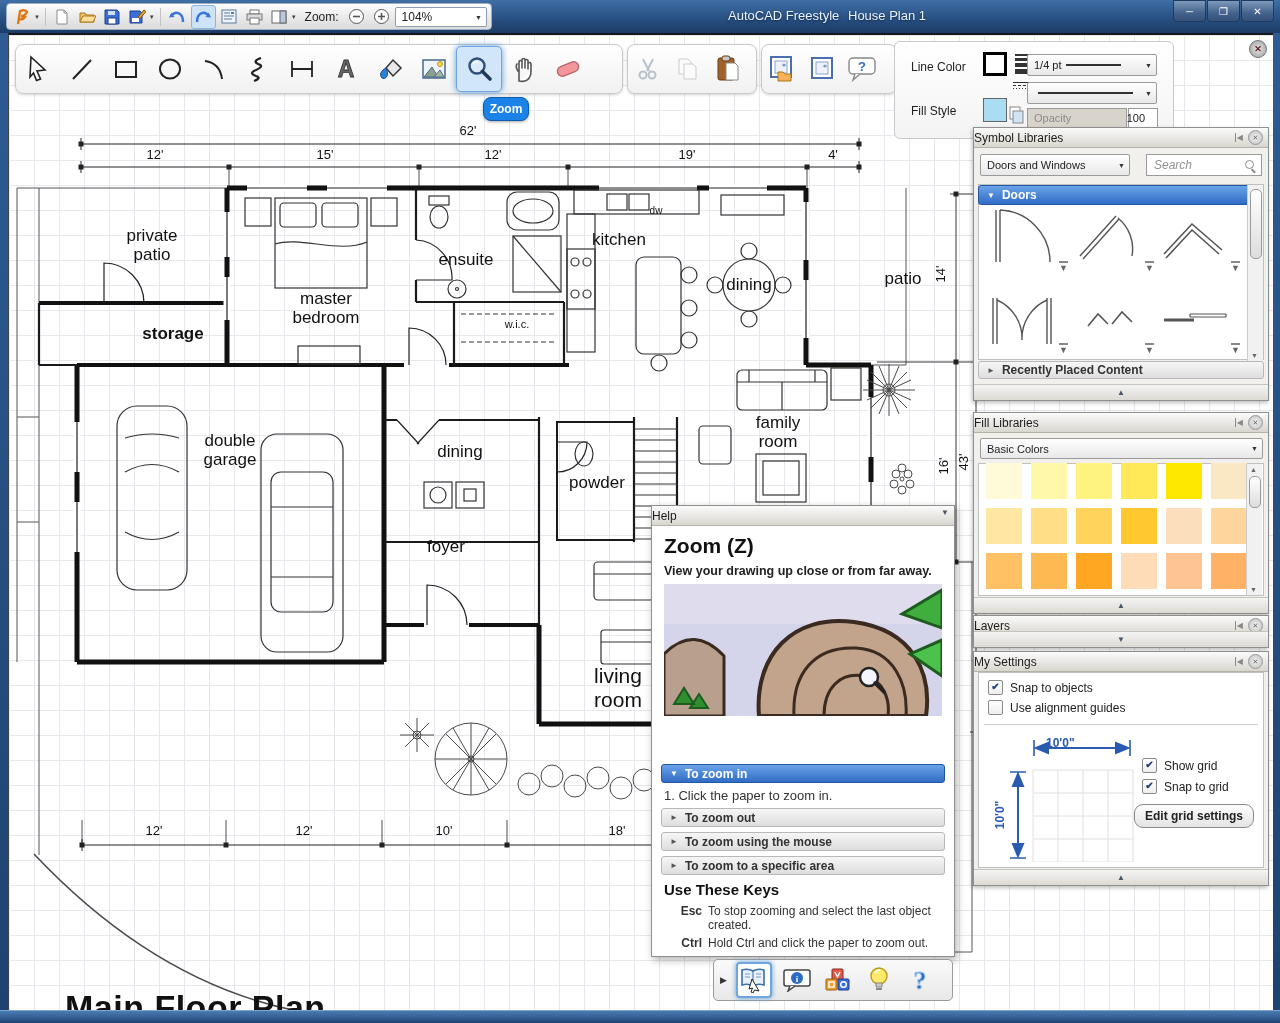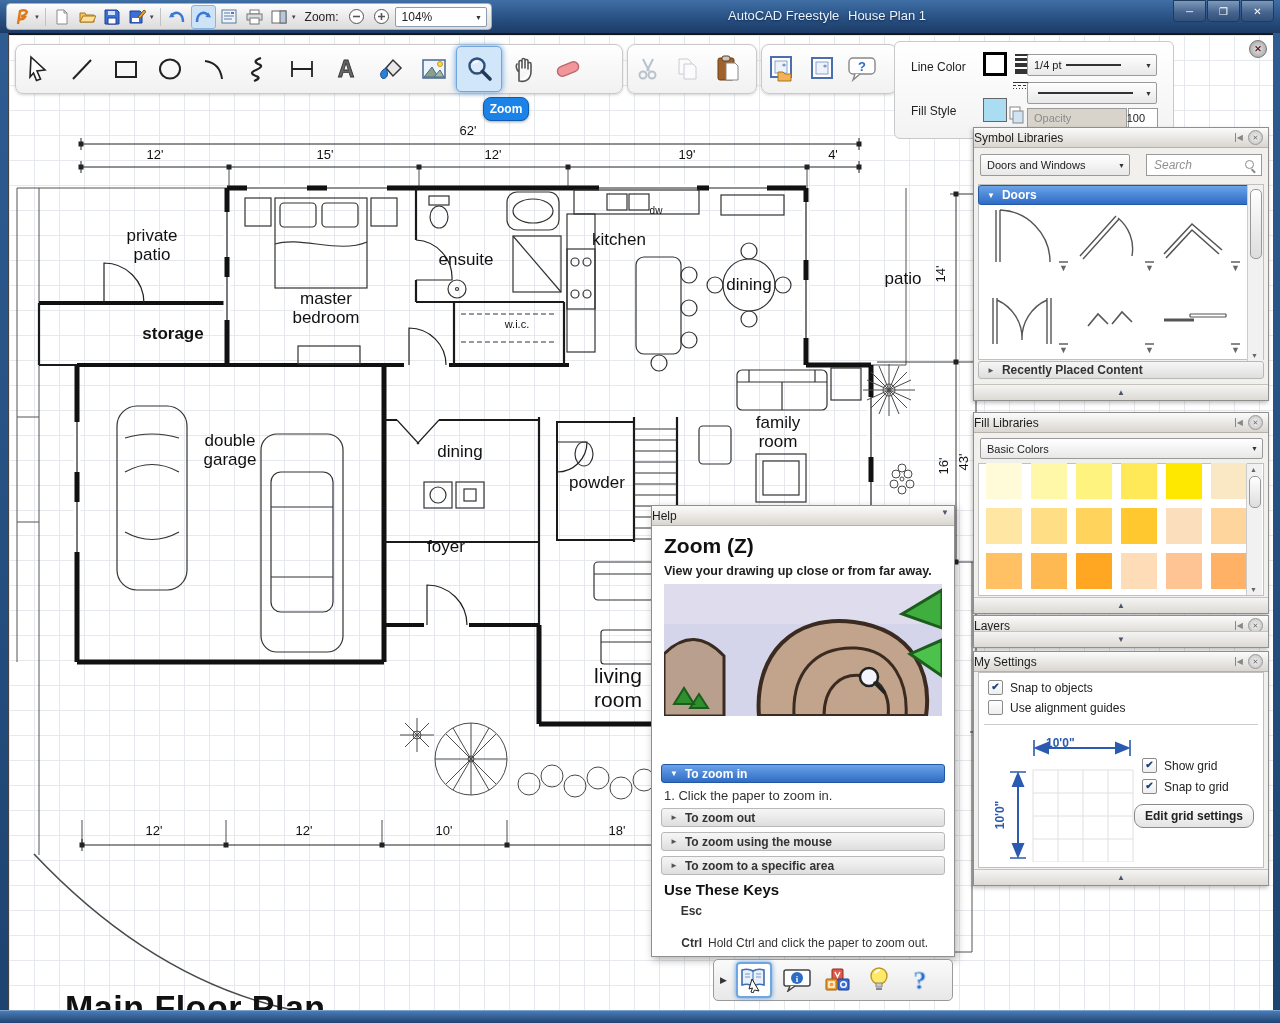--- a/index.html
+++ b/index.html
@@ -774,20 +774,21 @@
           <span class="tri">►</span>
           <span>To zoom using the mouse</span>
         </div>
         <div class="hbar graybar" style="top:330px">
           <span class="tri">►</span>
           <span>To zoom to a specific area</span>
         </div>
         <div class="keyhead" style="top:355px">Use These Keys</div>
         <div class="keyrow" style="top:378px">
           <span class="k">Esc</span>
+          <span>To stop zooming and select the last object created.</span>
         </div>
         <div class="keyrow" style="top:410px">
           <span class="k">Ctrl</span>
           <span>Hold Ctrl and click the paper to zoom out.</span>
         </div>
       </div>
     </div>
 
     <div class="helpbar">
       <span style="font-size:9px;color:#333">▶</span>

